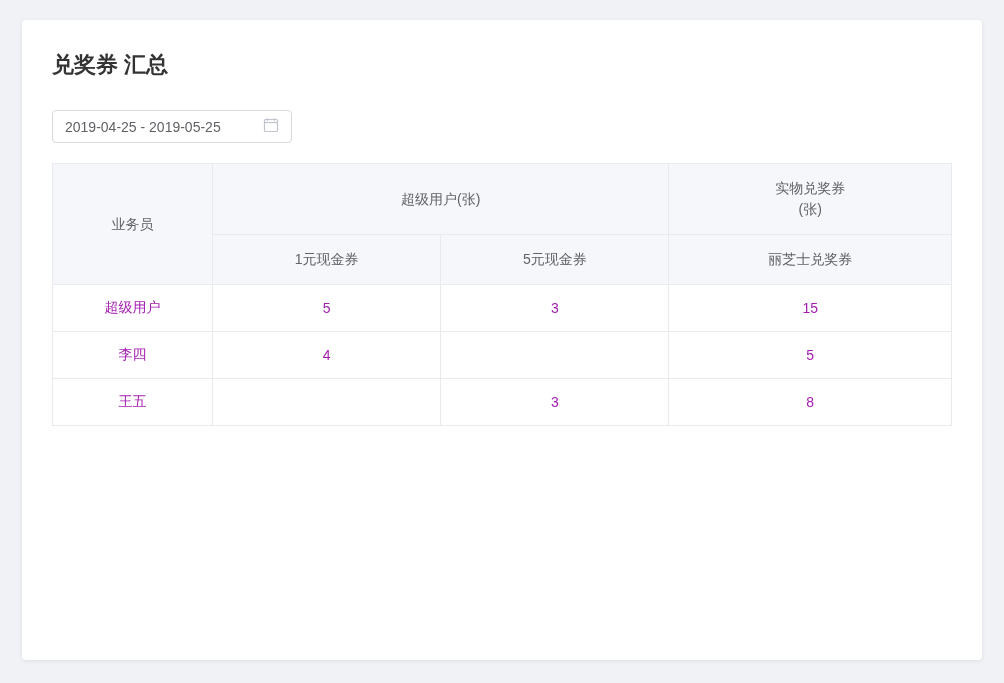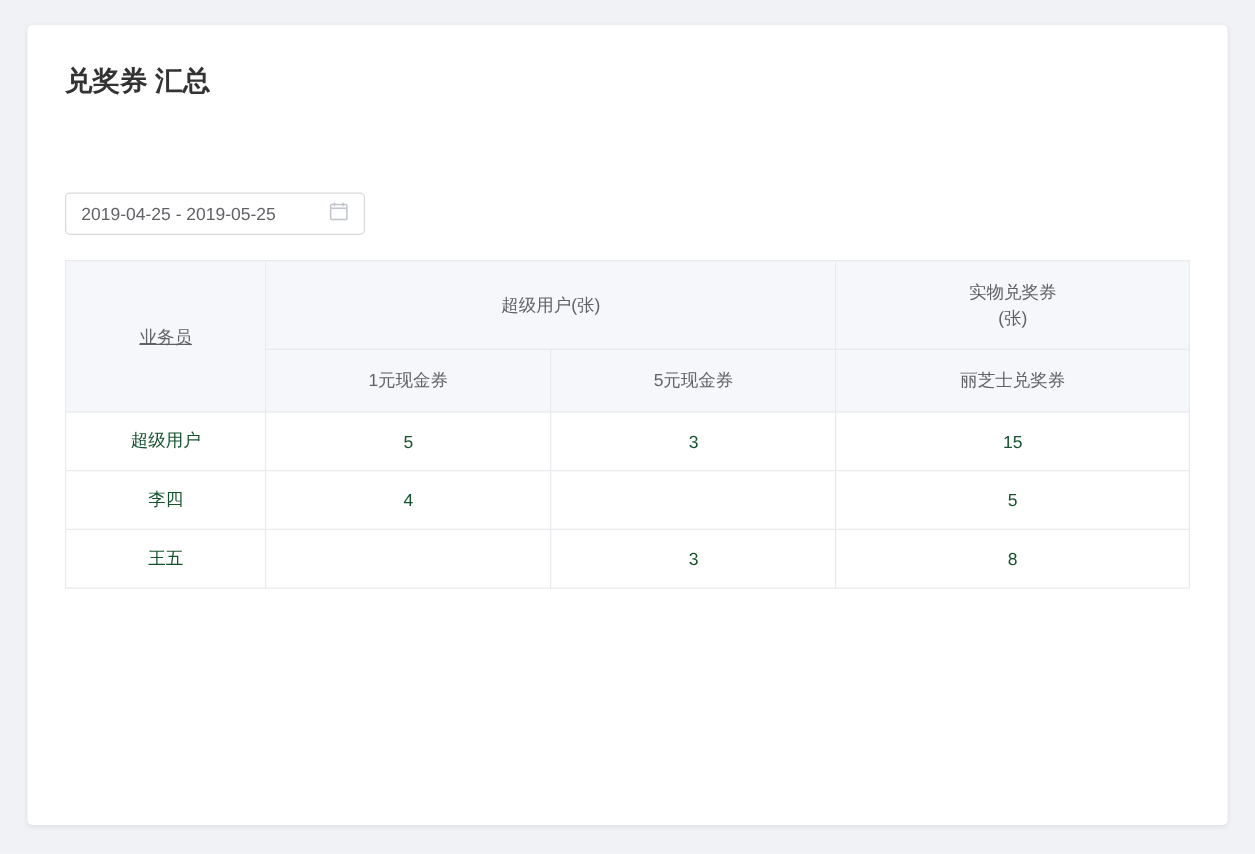--- a/index.html
+++ b/index.html
@@ -42,21 +42,20 @@
       display: inline-flex;
       align-items: center;
       border: 1px solid #d9d9d9;
       border-radius: 4px;
       padding: 6px 12px;
       background: #ffffff;
       cursor: pointer;
       min-width: 240px;
       justify-content: space-between;
       gap: 12px;
-      margin-top: 44px;
     }
 
     .date-picker-text {
       font-size: 14px;
       color: #606266;
     }
 
     .calendar-icon {
       color: #c0c4cc;
       font-size: 15px;
@@ -79,31 +78,30 @@
 
     .summary-table thead th {
       background: #f5f7fa;
       color: #606266;
       font-weight: normal;
       line-height: 1.5;
     }
 
     .summary-table tbody td {
       background: #ffffff;
-      color: #14532d;
+      color: #a21caf;
     }
 
     .summary-table tbody tr:nth-child(even) td {
       background: #ffffff;
     }
 
     .col-salesperson {
       width: 160px;
       vertical-align: middle;
-      text-decoration: underline;
     }
   </style>
 </head>
 <body>
 
 <div class="page-container">
 
   <div class="page-title">兑奖券 汇总</div>
 
   <div class="date-picker-wrapper">

